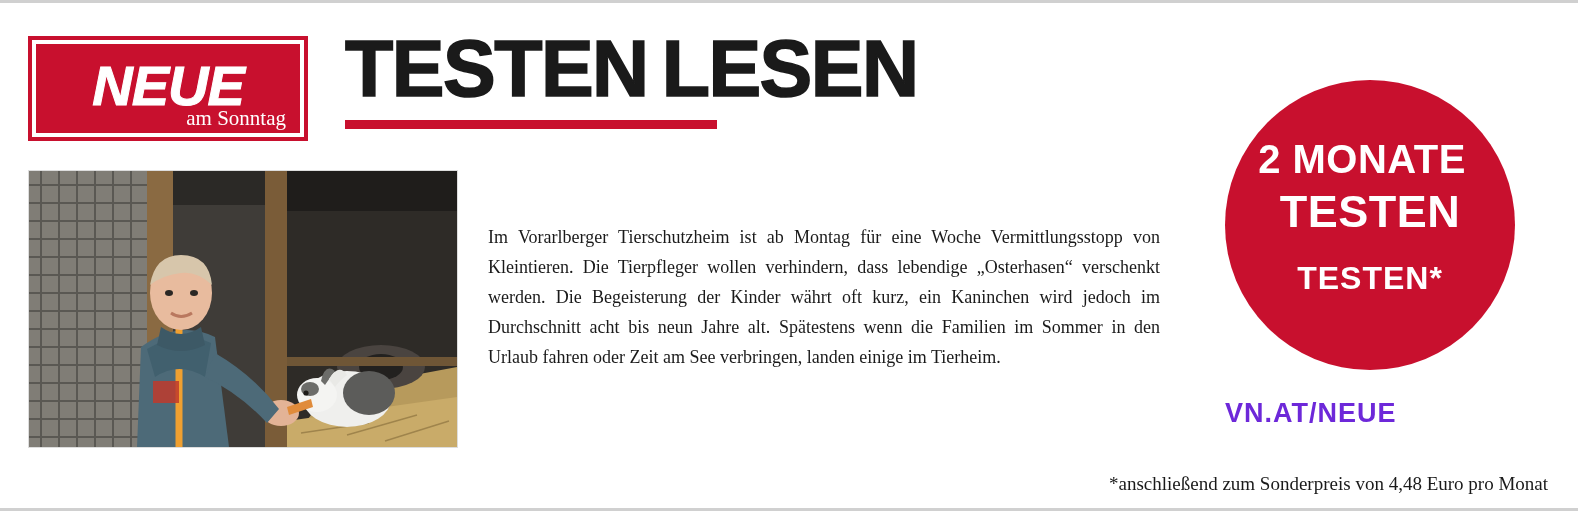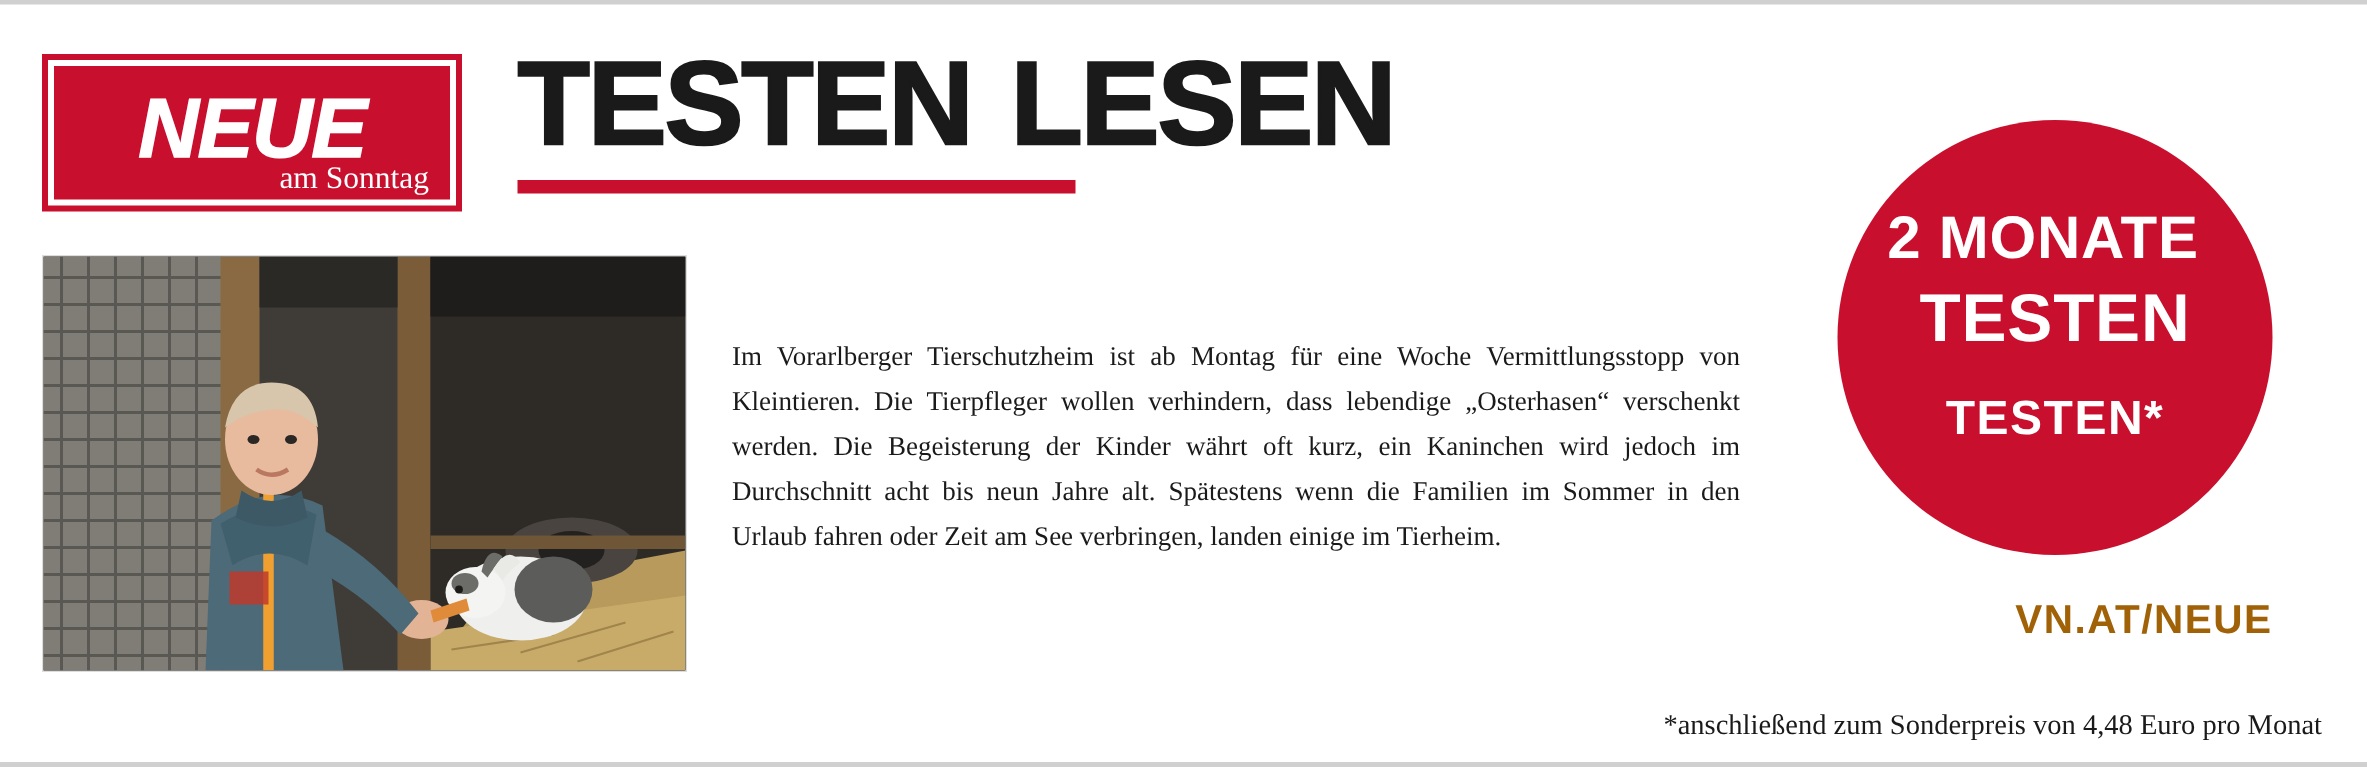--- a/index.html
+++ b/index.html
@@ -88,21 +88,21 @@
     color: #1a1a1a;
     white-space: nowrap;
   }
   .headline .hl-strong {
     position: relative;
     display: inline-block;
     -webkit-text-stroke: 1.6px #1a1a1a;
   }
   .headline .hl-rest {
     display: inline-block;
-    margin-left: 26px;
+    margin-left: 14px;
     -webkit-text-stroke: 1.6px #1a1a1a;
   }
   .headline-underline {
     position: absolute;
     left: 345px;
     top: 120px;
     width: 372px;
     height: 9px;
     background: #c8102e;
   }
@@ -183,26 +183,26 @@
     font-weight: bold;
     font-size: 32px;
     letter-spacing: 1px;
   }
 
   .badge-url {
     position: absolute;
     left: 1225px;
     top: 398px;
     width: 290px;
-    text-align: right;
+    text-align: left;
     font-family: "Liberation Sans", sans-serif;
     font-weight: bold;
     font-size: 27px;
     letter-spacing: 1px;
-    color: #a16207;
+    color: #6d28d9;
   }
 
   .footnote {
     position: absolute;
     right: 30px;
     bottom: 16px;
     font-family: "Liberation Serif", serif;
     font-size: 19px;
     color: #1a1a1a;
     white-space: nowrap;

